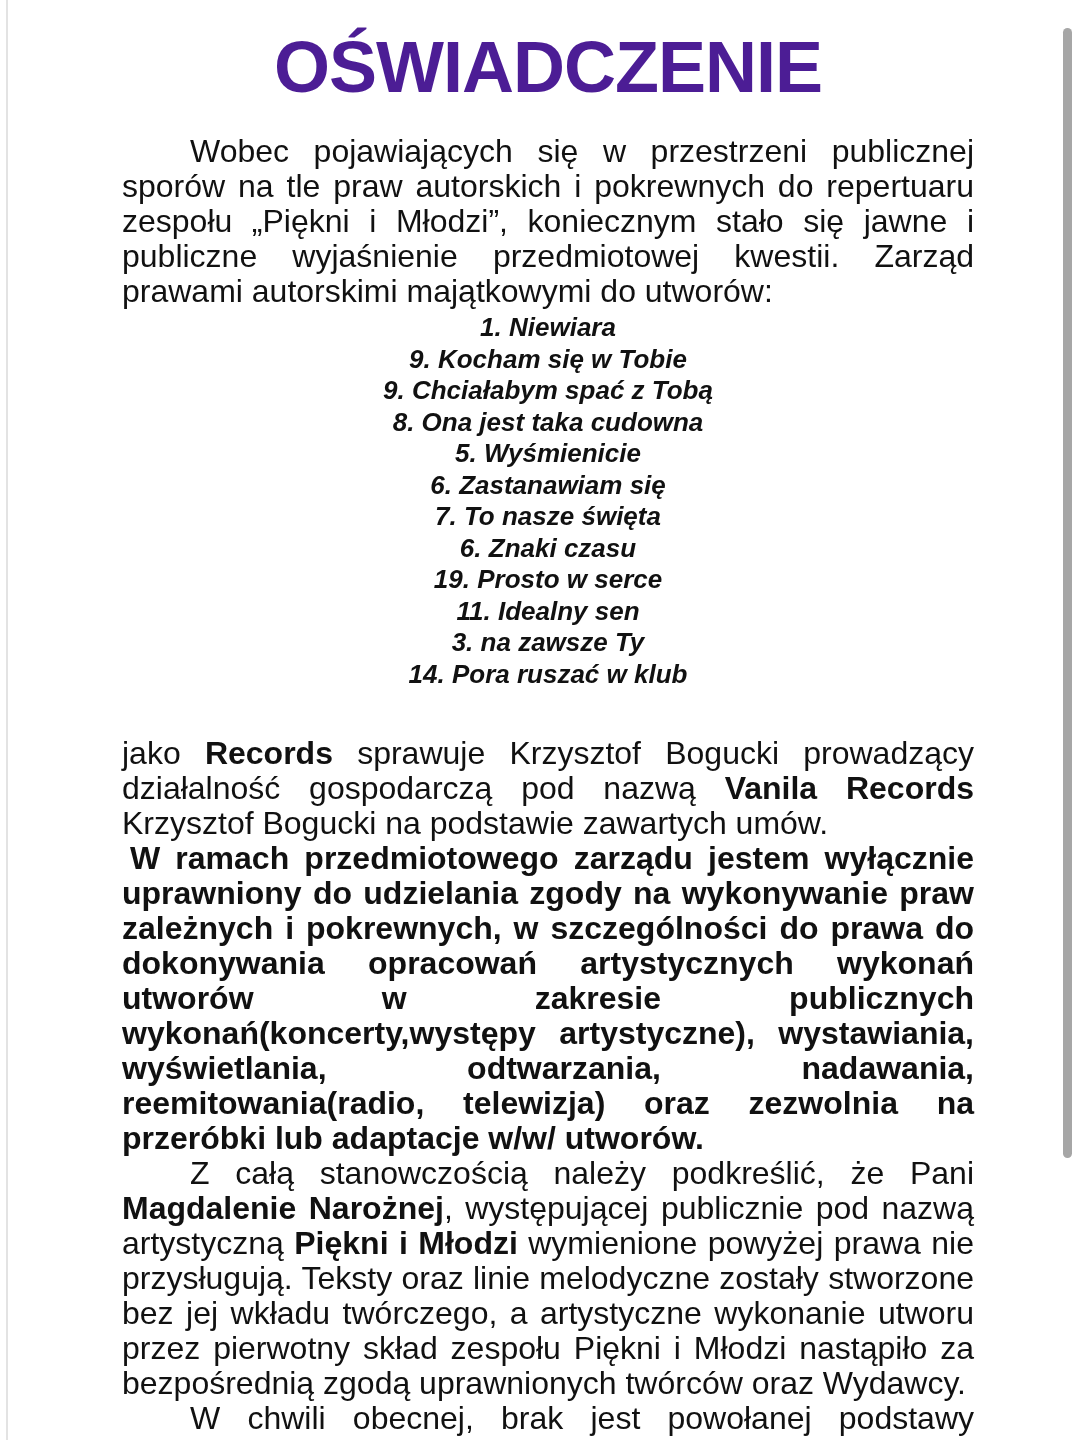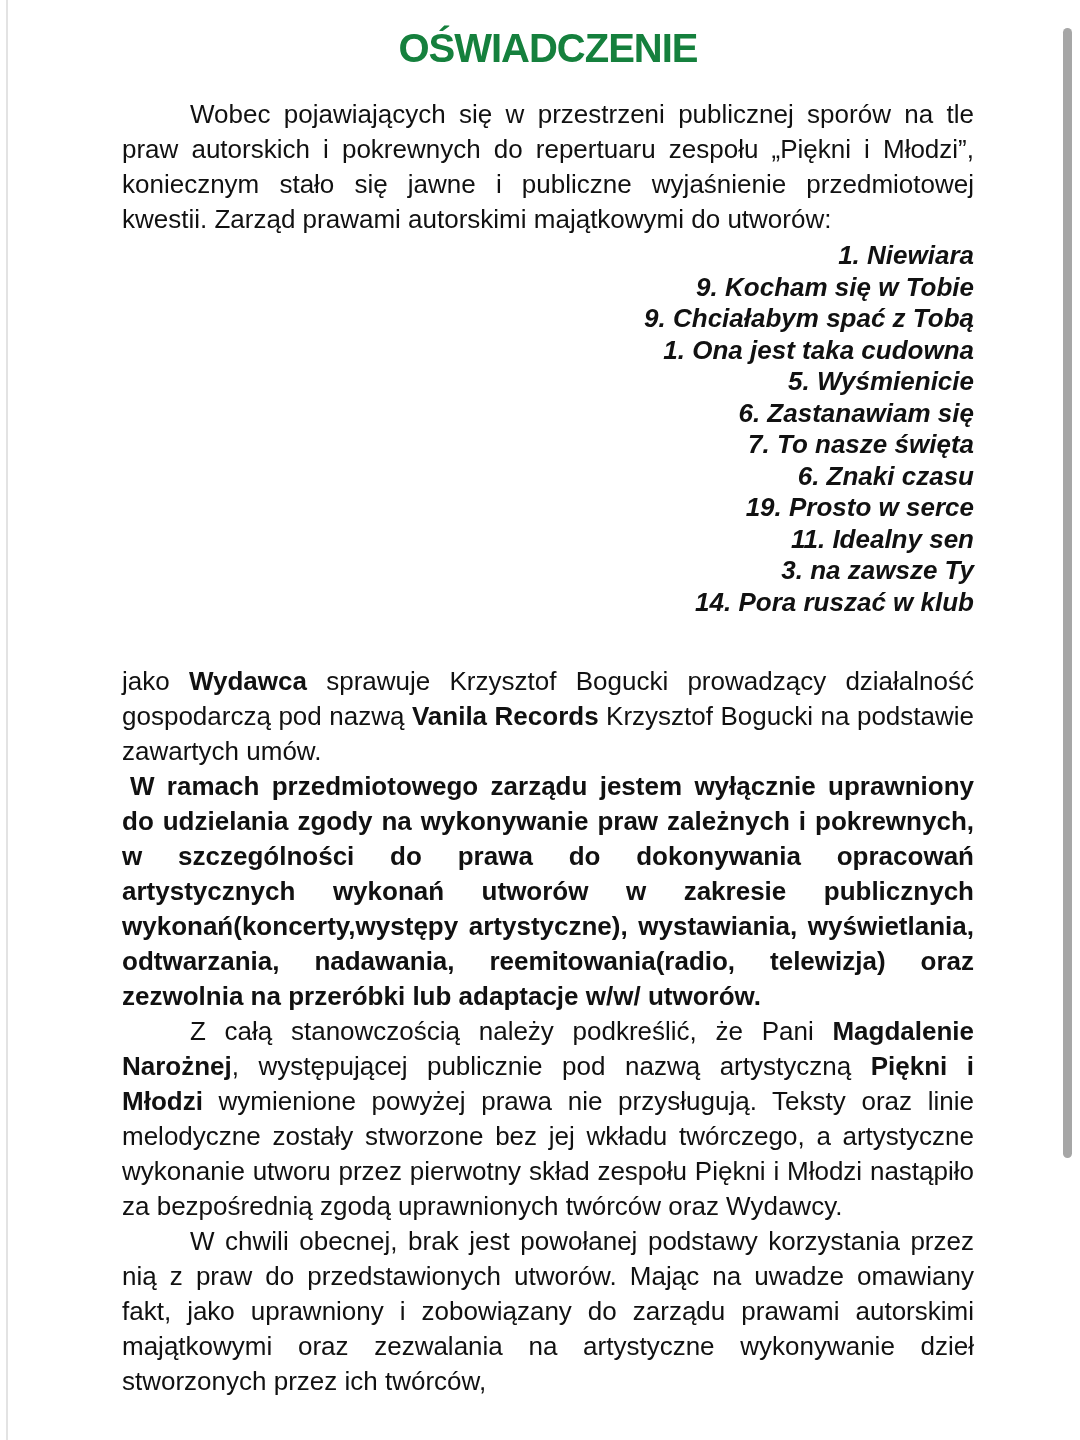--- a/index.html
+++ b/index.html
@@ -17,73 +17,73 @@
   }
   .scrollbar-thumb{
     position:absolute;right:8px;top:28px;width:9px;height:1130px;
     background:#a6a6a6;border-radius:5px;
   }
   .content{
     position:absolute;left:122px;top:26px;width:852px;
   }
   h1.doc-title{
     text-align:center;
-    font-size:40px;
+    font-size:72px;
     font-weight:bold;
     letter-spacing:-1px;
     margin:0 0 26px 0;
-    color:#15803d;
+    color:#4c1d95;
   }
   p.par{
-    font-size:26px;
+    font-size:32px;
     line-height:35px;
     text-align:justify;
     margin:0;
   }
   p.par.indent{text-indent:68px;}
   p.par.bold-par{font-weight:bold;text-indent:8px;}
   .tracklist{
     margin:3px 0 46px 0;
   }
   .track-item{
     font-size:26px;
     line-height:31.5px;
     font-weight:bold;
     font-style:italic;
-    text-align:right;
+    text-align:center;
   }
   .seg-b{font-weight:bold;}
 </style>
 </head>
 <body>
 
 <div class="page-edge"></div>
 
 <div class="content">
 
   <h1 class="doc-title">OŚWIADCZENIE</h1>
 
   <p class="par indent"><span>Wobec pojawiających się w przestrzeni publicznej sporów na tle praw autorskich i pokrewnych do repertuaru zespołu „Piękni i Młodzi”, koniecznym stało się jawne i publiczne wyjaśnienie przedmiotowej kwestii. Zarząd prawami autorskimi majątkowymi do utworów:</span></p>
 
   <div class="tracklist">
     <div class="track-item">1. Niewiara</div>
     <div class="track-item">9. Kocham się w Tobie</div>
     <div class="track-item">9. Chciałabym spać z Tobą</div>
-    <div class="track-item">1. Ona jest taka cudowna</div>
+    <div class="track-item">8. Ona jest taka cudowna</div>
     <div class="track-item">5. Wyśmienicie</div>
     <div class="track-item">6. Zastanawiam się</div>
     <div class="track-item">7. To nasze święta</div>
     <div class="track-item">6. Znaki czasu</div>
     <div class="track-item">19. Prosto w serce</div>
     <div class="track-item">11. Idealny sen</div>
     <div class="track-item">3. na zawsze Ty</div>
     <div class="track-item">14. Pora ruszać w klub</div>
   </div>
 
-  <p class="par"><span>jako </span><span class="seg-b">Wydawca</span><span> sprawuje Krzysztof Bogucki prowadzący działalność gospodarczą pod nazwą </span><span class="seg-b">Vanila Records</span><span> Krzysztof Bogucki na podstawie zawartych umów.</span></p>
+  <p class="par"><span>jako </span><span class="seg-b">Records</span><span> sprawuje Krzysztof Bogucki prowadzący działalność gospodarczą pod nazwą </span><span class="seg-b">Vanila Records</span><span> Krzysztof Bogucki na podstawie zawartych umów.</span></p>
 
   <p class="par bold-par"><span class="seg-b">W ramach przedmiotowego zarządu jestem wyłącznie uprawniony do udzielania zgody na wykonywanie praw zależnych i pokrewnych, w szczególności do prawa do dokonywania opracowań artystycznych wykonań utworów w zakresie publicznych wykonań(koncerty,występy artystyczne), wystawiania, wyświetlania, odtwarzania, nadawania, reemitowania(radio, telewizja) oraz zezwolnia na przeróbki lub adaptacje w/w/ utworów.</span></p>
 
   <p class="par indent"><span>Z całą stanowczością należy podkreślić, że Pani </span><span class="seg-b">Magdalenie Narożnej</span><span>, występującej publicznie pod nazwą artystyczną </span><span class="seg-b">Piękni i Młodzi</span><span> wymienione powyżej prawa nie przysługują.  Teksty oraz linie melodyczne zostały stworzone bez jej wkładu twórczego, a artystyczne wykonanie utworu przez pierwotny skład zespołu Piękni i Młodzi nastąpiło za bezpośrednią zgodą uprawnionych twórców oraz Wydawcy.</span></p>
 
   <p class="par indent"><span>W chwili obecnej, brak jest powołanej podstawy korzystania przez nią z praw do przedstawionych utworów. Mając na uwadze omawiany fakt, jako uprawniony i zobowiązany do zarządu prawami autorskimi majątkowymi oraz zezwalania na artystyczne wykonywanie dzieł stworzonych przez ich twórców, </span></p>
 
 </div>
 
 <div class="scrollbar-thumb"></div>

